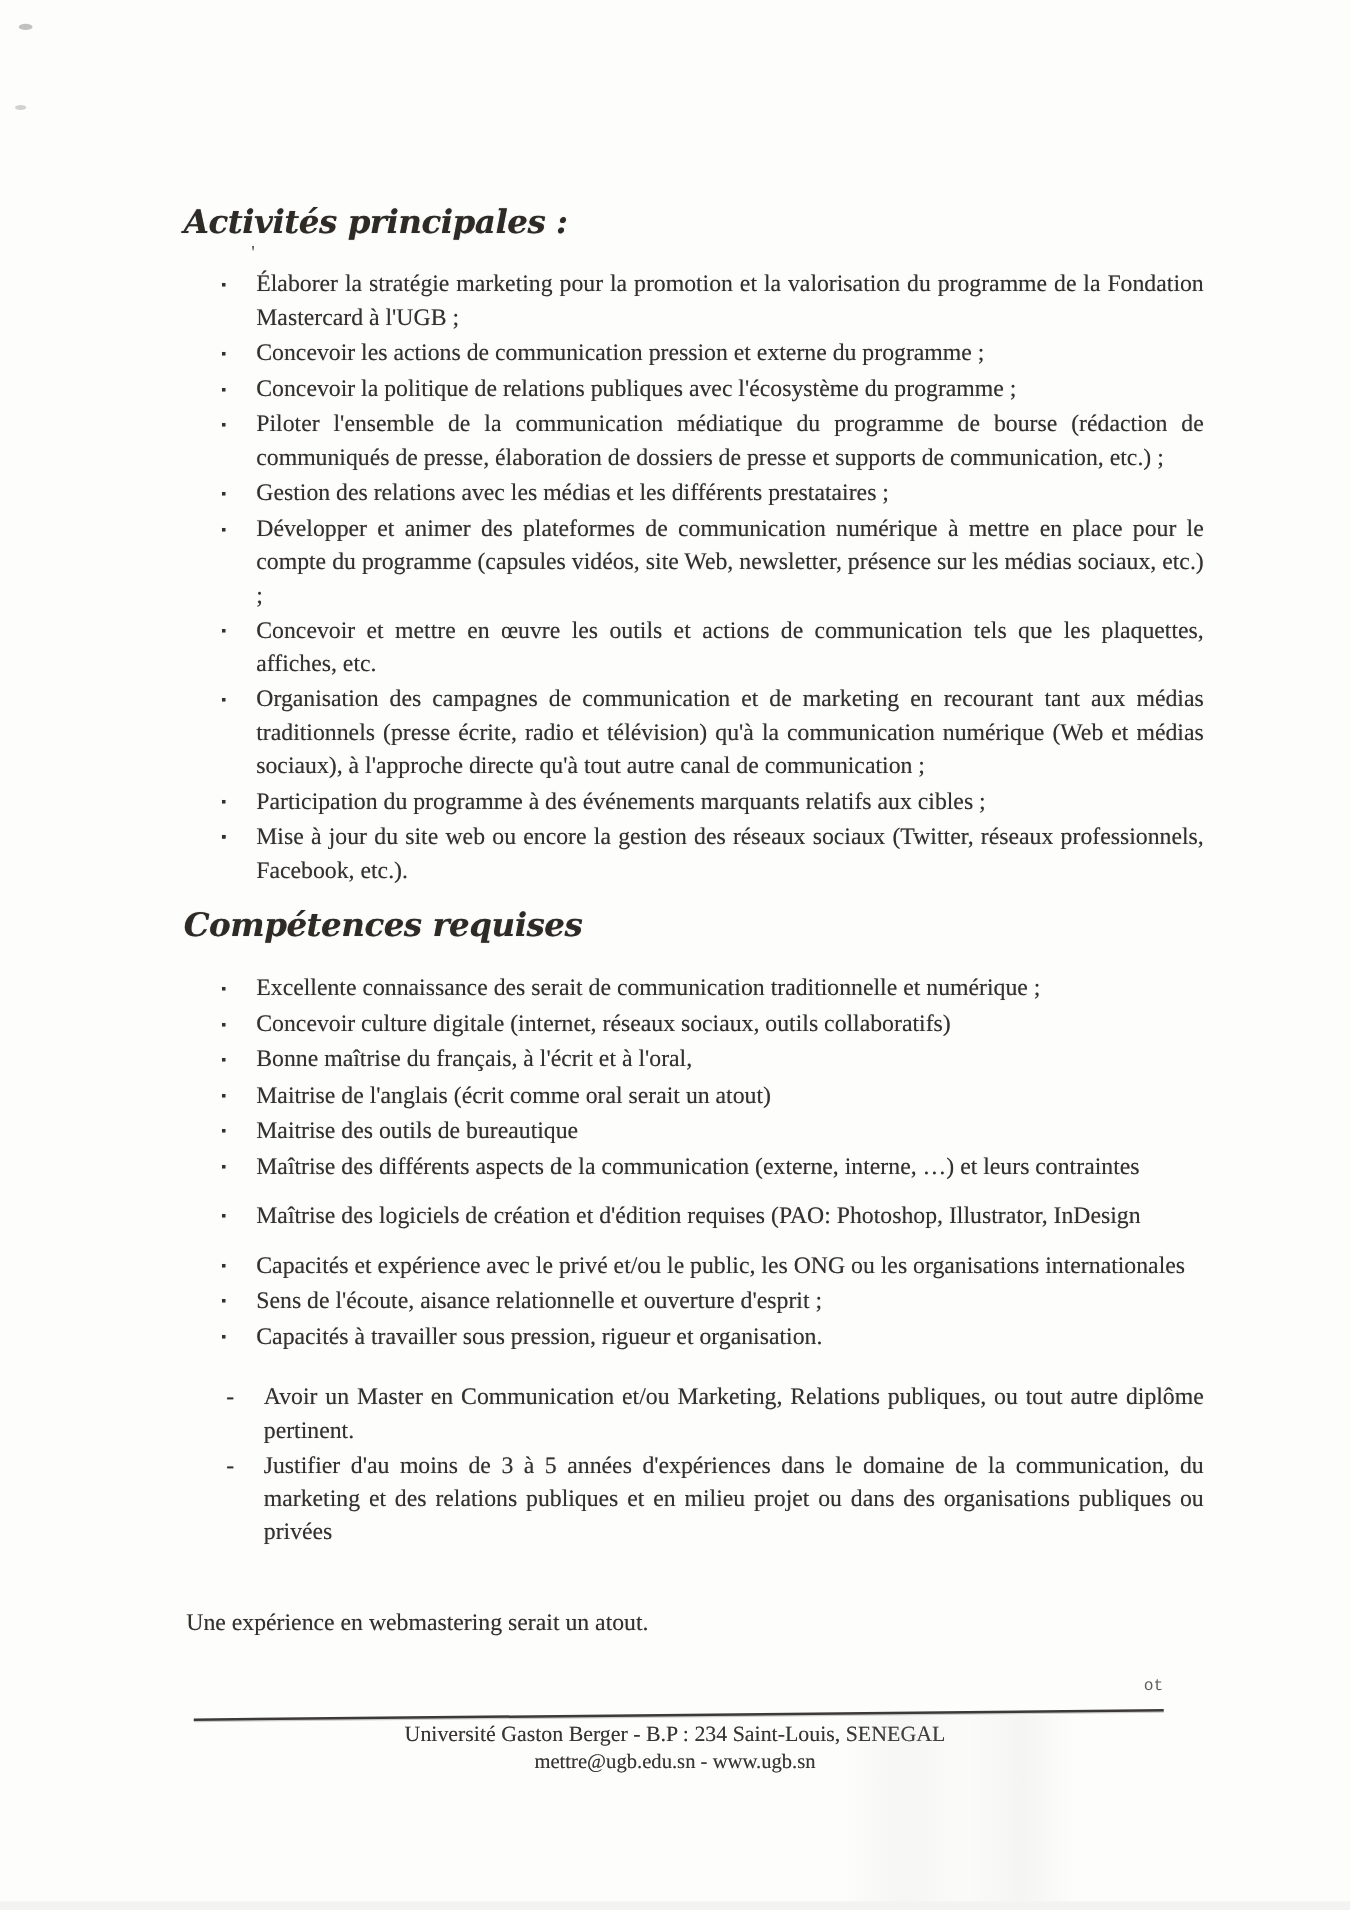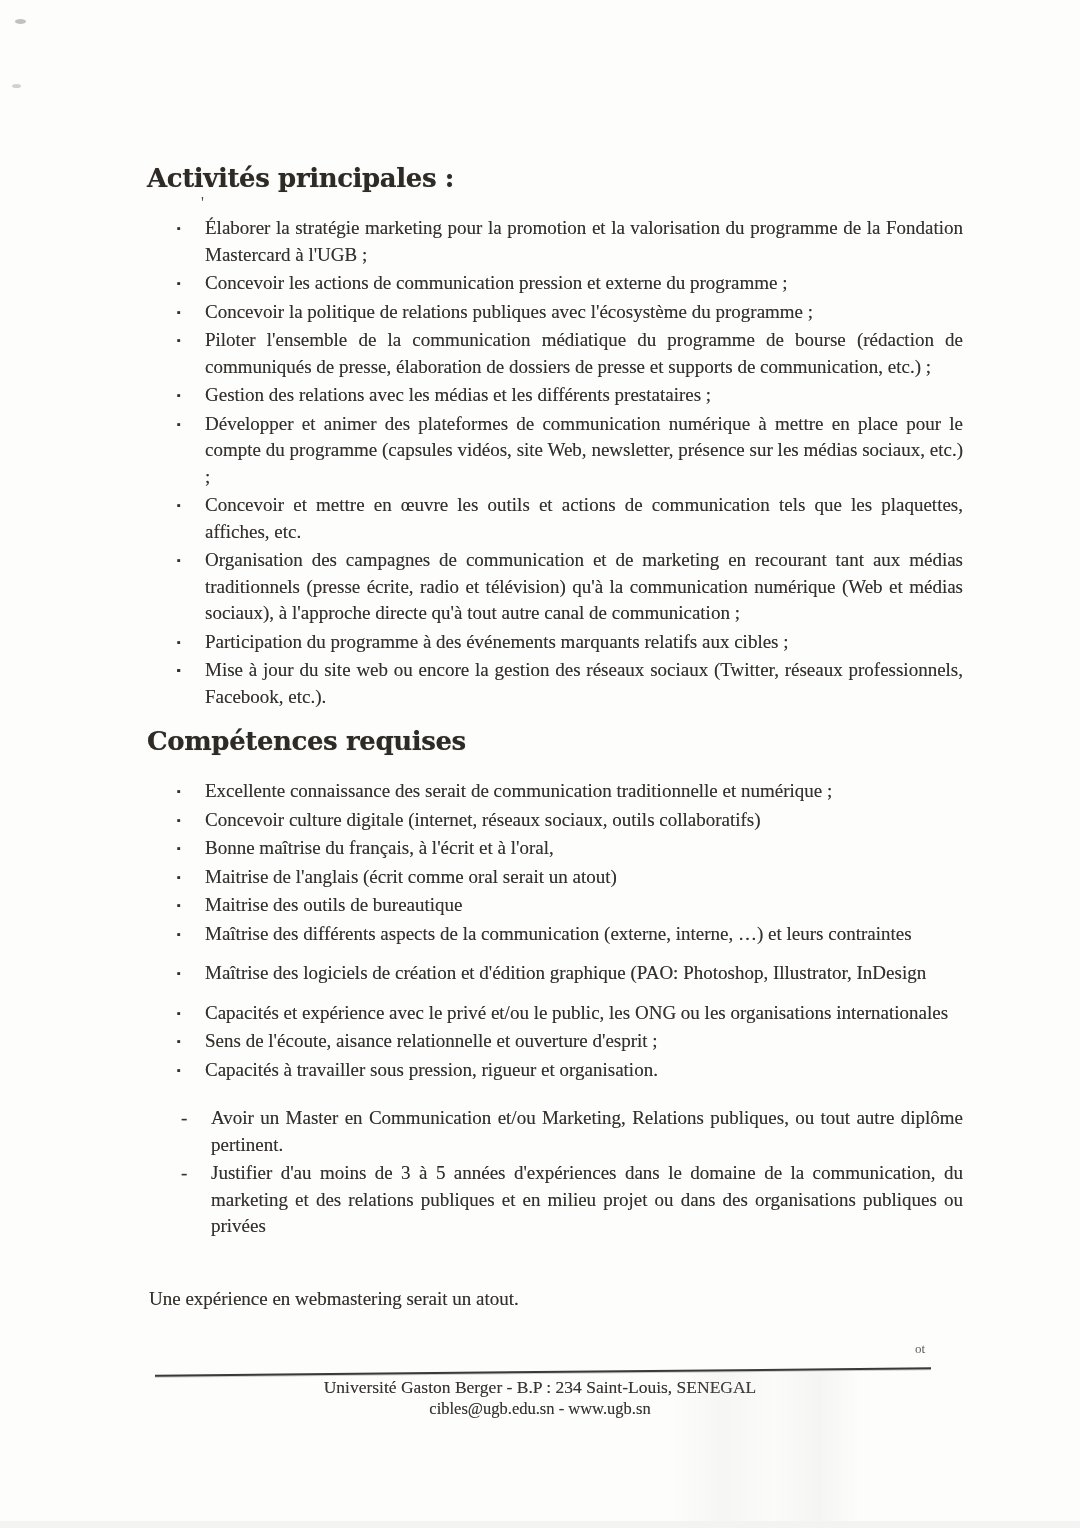--- a/index.html
+++ b/index.html
@@ -50,20 +50,21 @@
   }
   .heading {
     margin: 0;
     font-family: "DejaVu Serif", "Liberation Serif", serif;
     font-weight: 700;
     font-size: 26px;
     line-height: 30px;
     letter-spacing: -0.4px;
     color: #2e2b27;
     text-shadow: 0 0 .7px rgba(46,43,39,.55);
+    font-style: italic;
   }
   .doc-section { margin: 0; }
   .doc-section + .doc-section { margin-top: 16px; }
   .items {
     list-style: none;
     margin: 22px 0 0 0;
     padding: 0;
     font-size: 19px;
     line-height: 26.5px;
   }
@@ -88,20 +89,21 @@
     font-size: 19px;
     line-height: 26.5px;
     text-shadow: 0 0 .55px rgba(52,49,45,.5);
   }
 
   .marginalia {
     position: absolute;
     left: 915px; top: 1341px;
     font-size: 13px;
     color: #5d5d5d;
+    font-family: Liberation Mono, monospace;
   }
   .footer-rule {
     position: absolute;
     left: 155px; top: 1371px;
     width: 776px; height: 2px;
     background: #3c3a38;
     transform: rotate(-0.55deg);
     box-shadow: 0 1px 0 rgba(60,58,56,.25);
   }
   .footer {
@@ -148,38 +150,38 @@
       </section>
       <section class="doc-section">
         <h2 class="heading">Compétences requises</h2>
         <ul class="items square">
           <li class="item"><span class="marker">▪</span><span>Excellente connaissance des serait de communication traditionnelle et numérique ;</span></li>
           <li class="item"><span class="marker">▪</span><span>Concevoir culture digitale (internet, réseaux sociaux, outils collaboratifs)</span></li>
           <li class="item"><span class="marker">▪</span><span>Bonne maîtrise du français, à l'écrit et à l'oral,</span></li>
           <li class="item"><span class="marker">▪</span><span>Maitrise de l'anglais (écrit comme oral serait un atout)</span></li>
           <li class="item"><span class="marker">▪</span><span>Maitrise des outils de bureautique</span></li>
           <li class="item"><span class="marker">▪</span><span>Maîtrise des différents aspects de la communication (externe, interne, …) et leurs contraintes</span></li>
-          <li class="item spaced"><span class="marker">▪</span><span>Maîtrise des logiciels de création et d'édition graphique (PAO: Photoshop, Illustrator, InDesign</span></li>
+          <li class="item spaced"><span class="marker">▪</span><span>Maîtrise des logiciels de création et d'édition requises (PAO: Photoshop, Illustrator, InDesign</span></li>
           <li class="item spaced"><span class="marker">▪</span><span>Capacités et expérience avec le privé et/ou le public, les ONG ou les organisations internationales</span></li>
           <li class="item"><span class="marker">▪</span><span>Sens de l'écoute, aisance relationnelle et ouverture d'esprit ;</span></li>
           <li class="item"><span class="marker">▪</span><span>Capacités à travailler sous pression, rigueur et organisation.</span></li>
         </ul>
       </section>
       <section class="doc-section">
         <ul class="items dash">
           <li class="item"><span class="marker">-</span><span>Avoir un Master en Communication et/ou Marketing, Relations publiques, ou tout autre diplôme pertinent.</span></li>
           <li class="item"><span class="marker">-</span><span>Justifier d'au moins de 3 à 5 années d'expériences dans le domaine de la communication, du marketing et des relations publiques et en milieu projet ou dans des organisations publiques ou privées</span></li>
         </ul>
       </section>
       <p class="closing">Une expérience en webmastering serait un atout.</p>
     </main>
 
   <span class="marginalia">ot</span>
   <div class="footer-rule"></div>
 
   <footer class="footer">
     <div class="f1">Université Gaston Berger - B.P : 234 Saint-Louis, SENEGAL</div>
-    <div class="f2">cibles@ugb.edu.sn - www.ugb.sn</div>
+    <div class="f2">mettre@ugb.edu.sn - www.ugb.sn</div>
   </footer>
 
   <div class="streak"></div>
   <div class="bottom-strip"></div>
 </div>
 
 </body></html>

